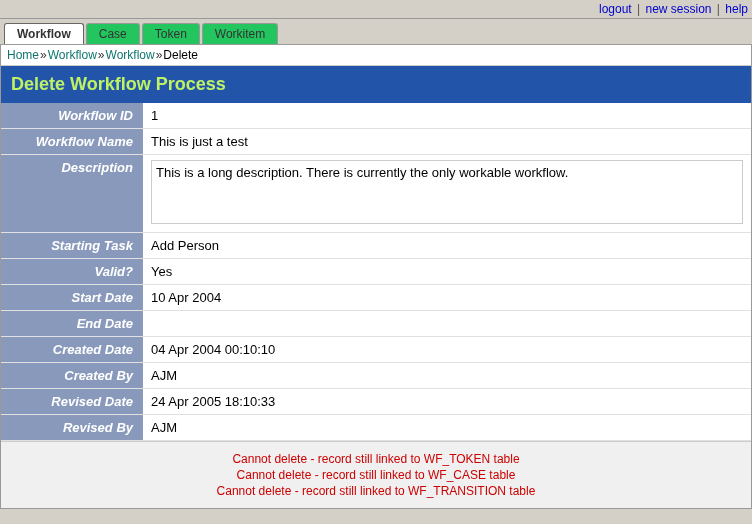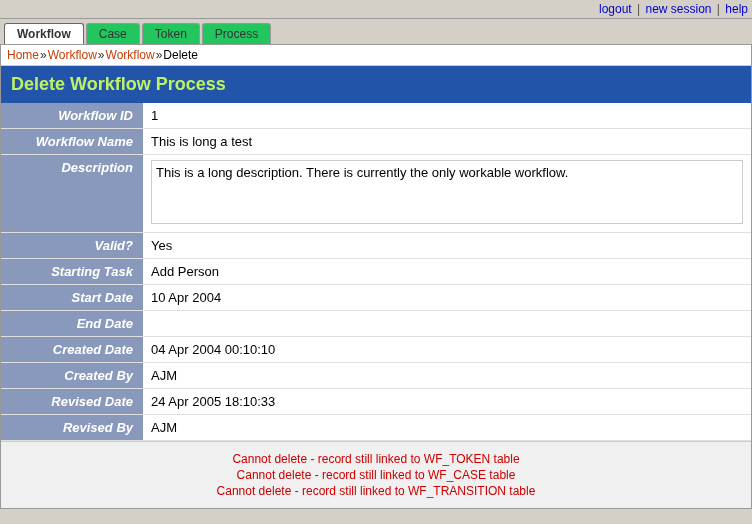--- a/index.html
+++ b/index.html
@@ -53,21 +53,21 @@
       border-color: #666;
     }
 
     
     .breadcrumb {
       background: #fff;
       padding: 3px 6px;
       font-size: 12px;
       border-bottom: 1px solid #ccc;
     }
-    .breadcrumb a { color: #c2410c; text-decoration: none; }
+    .breadcrumb a { color: #0f766e; text-decoration: none; }
     .breadcrumb .sep { color: #333; margin: 0 1px; }
 
     
     .main-content {
       background: #fff;
       border: 1px solid #999;
       margin: 0;
     }
 
     
@@ -146,54 +146,54 @@
       <a href="#">new session</a>
       <span> | </span>
       <a href="#">help</a>
     </div>
   </div>
 
   <div class="tabs">
     <div class="tab active">Workflow</div>
     <div class="tab">Case</div>
     <div class="tab">Token</div>
-    <div class="tab">Process</div>
+    <div class="tab">Workitem</div>
   </div>
 
   <div class="main-content">
 
     <div class="breadcrumb">
       <a href="#">Home</a><span class="sep">»</span><a href="#">Workflow</a><span class="sep">»</span><a href="#">Workflow</a><span class="sep">»</span><span>Delete</span>
     </div>
 
     <div class="page-title">Delete Workflow Process</div>
 
     <table class="form-table">
       <tbody>
           <tr>
         <td class="label-cell">Workflow ID</td>
         <td class="value-cell">1</td>
       </tr>
       <tr>
         <td class="label-cell">Workflow Name</td>
-        <td class="value-cell">This is long a test</td>
+        <td class="value-cell">This is just a test</td>
       </tr>
       <tr>
         <td class="label-cell">Description</td>
         <td class="value-cell">
           <textarea class="description-box" readonly="" style="">This is a long description. There is currently the only workable workflow.</textarea>
         </td>
       </tr>
       <tr>
+        <td class="label-cell">Starting Task</td>
+        <td class="value-cell">Add Person</td>
+      </tr>
+      <tr>
         <td class="label-cell">Valid?</td>
         <td class="value-cell">Yes</td>
-      </tr>
-      <tr>
-        <td class="label-cell">Starting Task</td>
-        <td class="value-cell">Add Person</td>
       </tr>
       <tr>
         <td class="label-cell">Start Date</td>
         <td class="value-cell">10 Apr 2004</td>
       </tr>
       <tr>
         <td class="label-cell">End Date</td>
         <td class="value-cell"></td>
       </tr>
       <tr>

